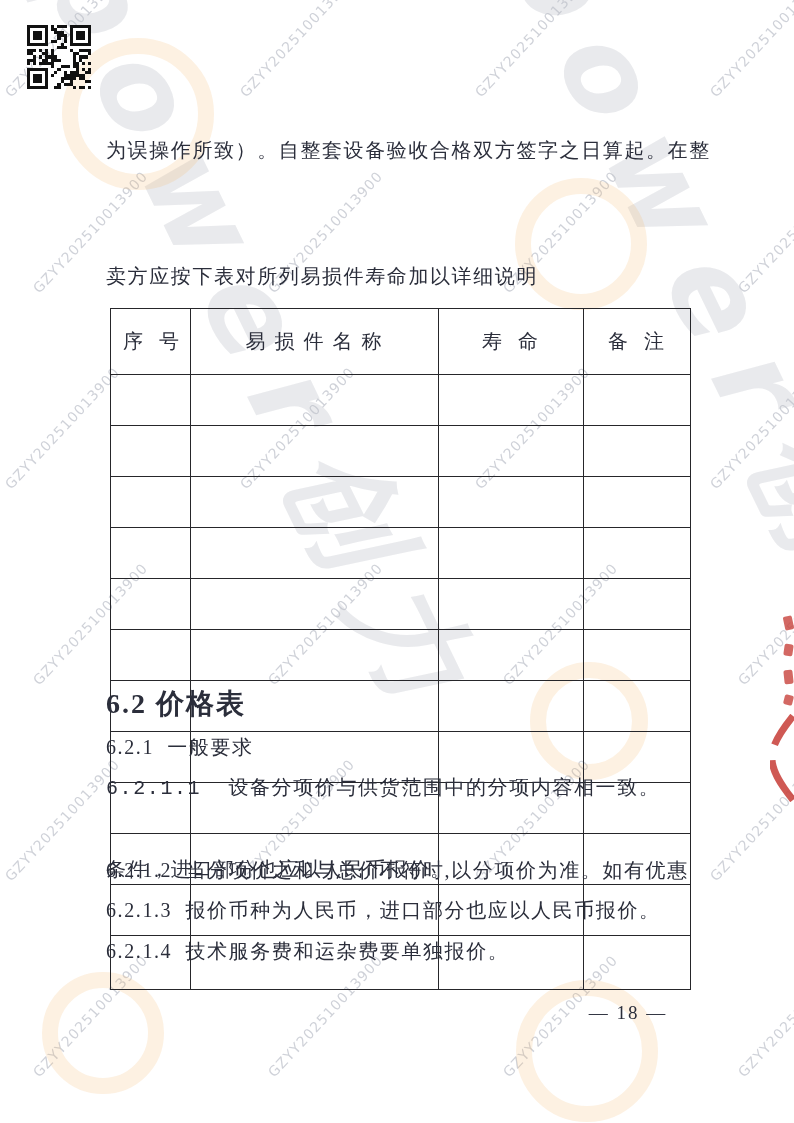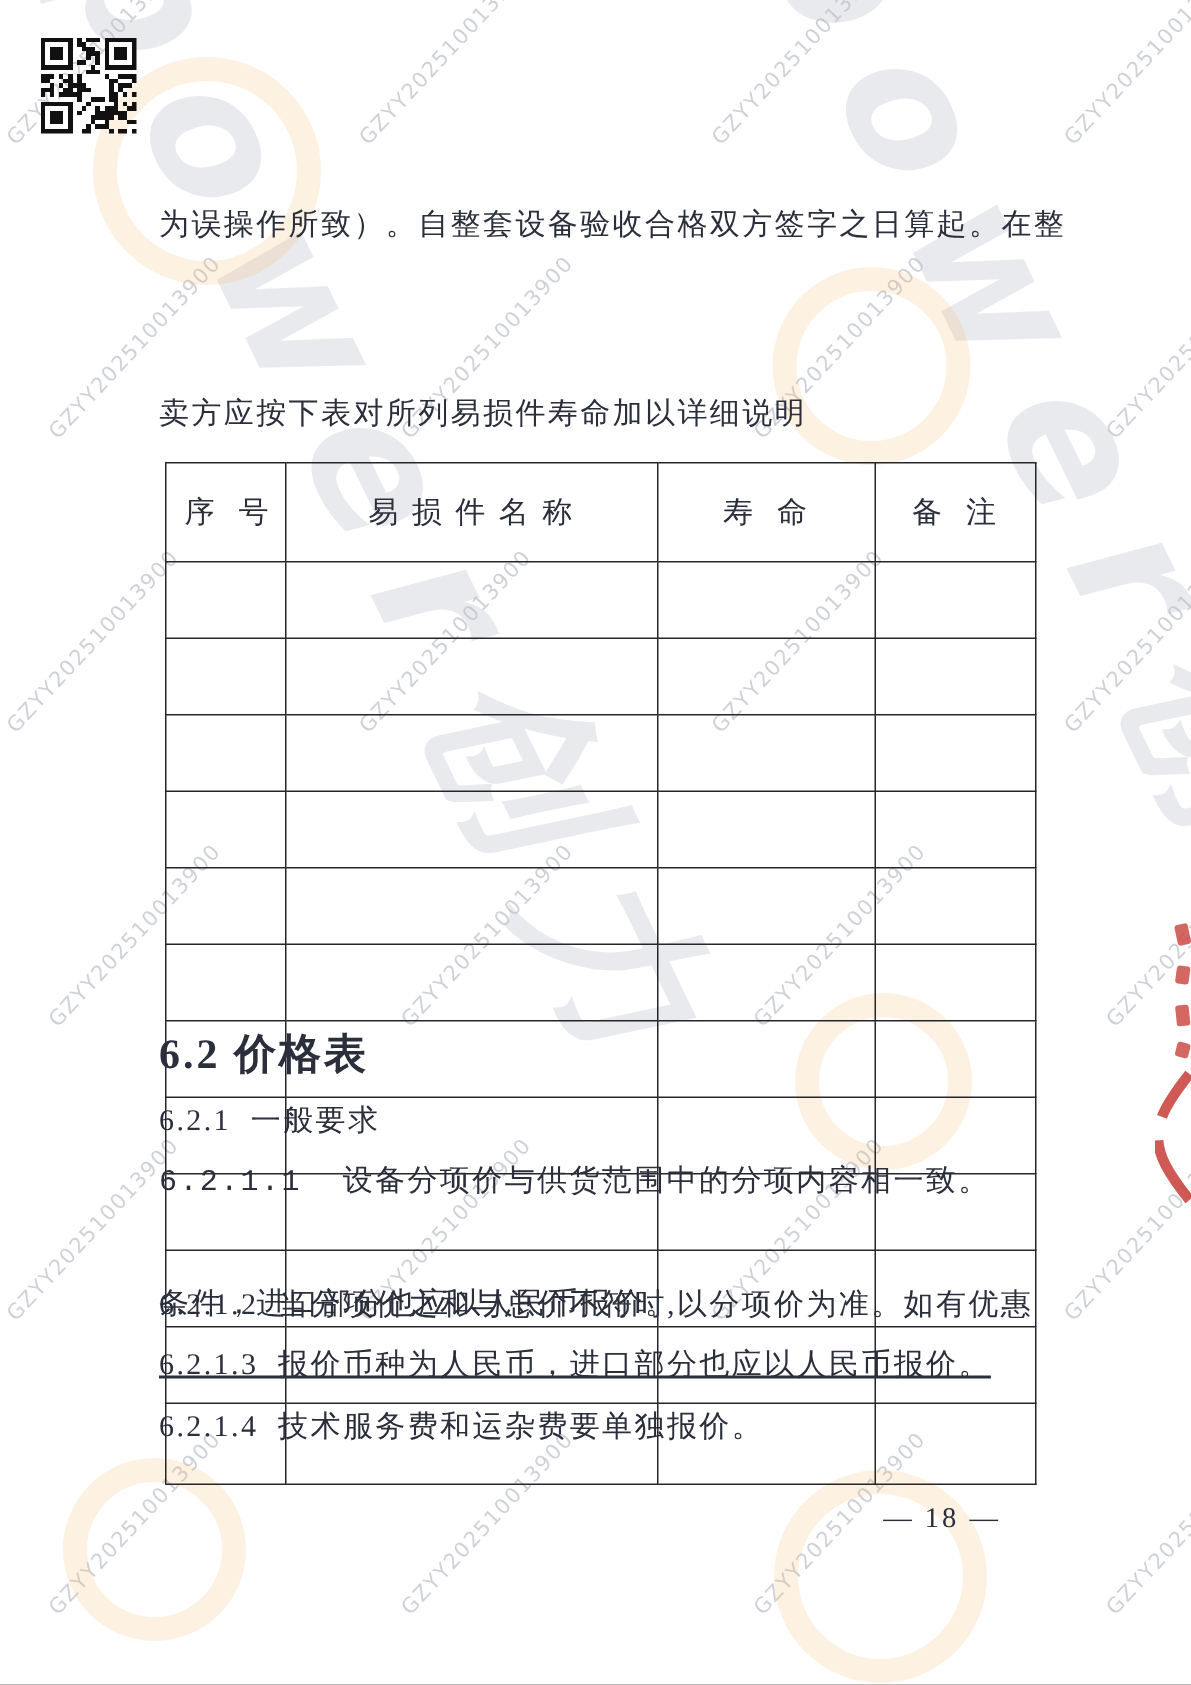--- a/index.html
+++ b/index.html
@@ -317,21 +317,21 @@
           <td></td>
         </tr>
       </tbody>
   </table>
 
   <div class="line bold" style="top:692px;">6.2 价格表</div>
   <div class="line" style="top:736px;">6.2.1  一般要求</div>
   <div class="line" style="top:777px;font-family:Liberation Mono, monospace;">6.2.1.1  设备分项价与供货范围中的分项内容相一致。</div>
   <div class="line" style="top:818px;margin-top:41px;">6.2.1.2  当分项价之和与总价不符时,以分项价为准。如有优惠</div>
   <div class="line" style="top:858px;">条件，进口部分也应以人民币报价。</div>
-  <div class="line" style="top:899px;text-decoration:underline;">6.2.1.3  报价币种为人民币，进口部分也应以人民币报价。</div>
+  <div class="line" style="top:899px;">6.2.1.3  报价币种为人民币，进口部分也应以人民币报价。</div>
   <div class="line" style="top:940px;">6.2.1.4  技术服务费和运杂费要单独报价。</div>
 
   <div class="pagenum">— 18 —</div>
 
   <div class="seal-mark" style="top:616px; transform:rotate(-12deg);"></div>
   <div class="seal-mark" style="top:644px; transform:rotate(8deg); height:12px;"></div>
   <div class="seal-mark" style="top:670px; transform:rotate(-6deg);"></div>
   <div class="seal-mark" style="top:695px; transform:rotate(14deg); height:10px;"></div>
   <div class="seal-arc">
     <svg width="24" height="88" viewBox="0 0 24 88">

